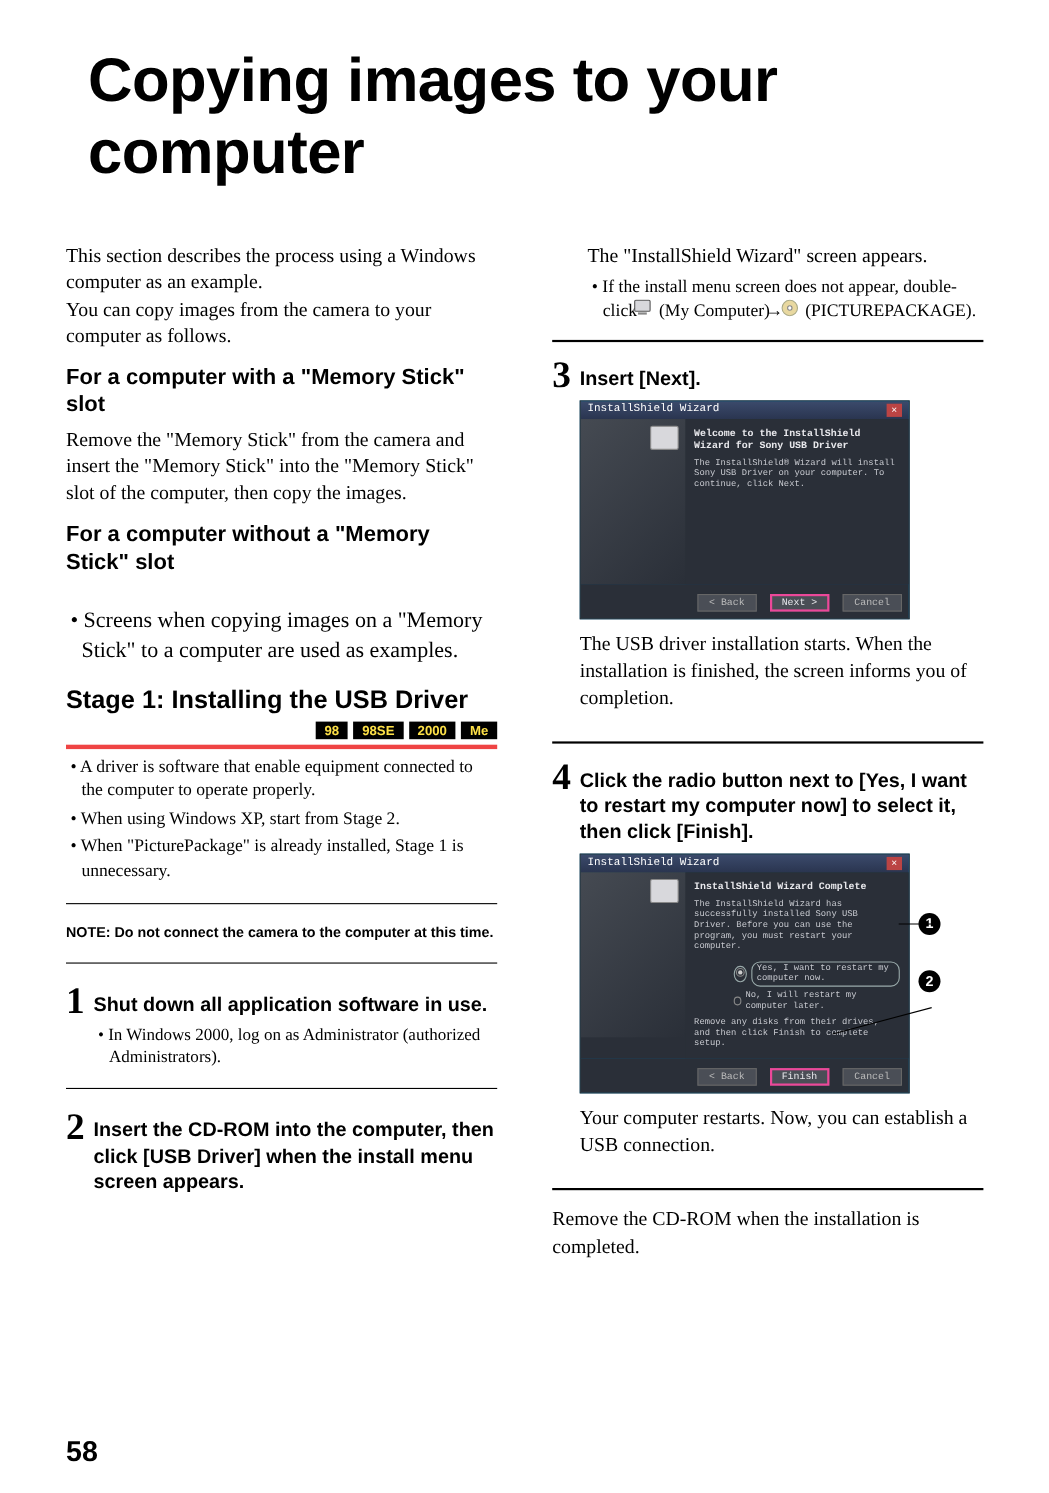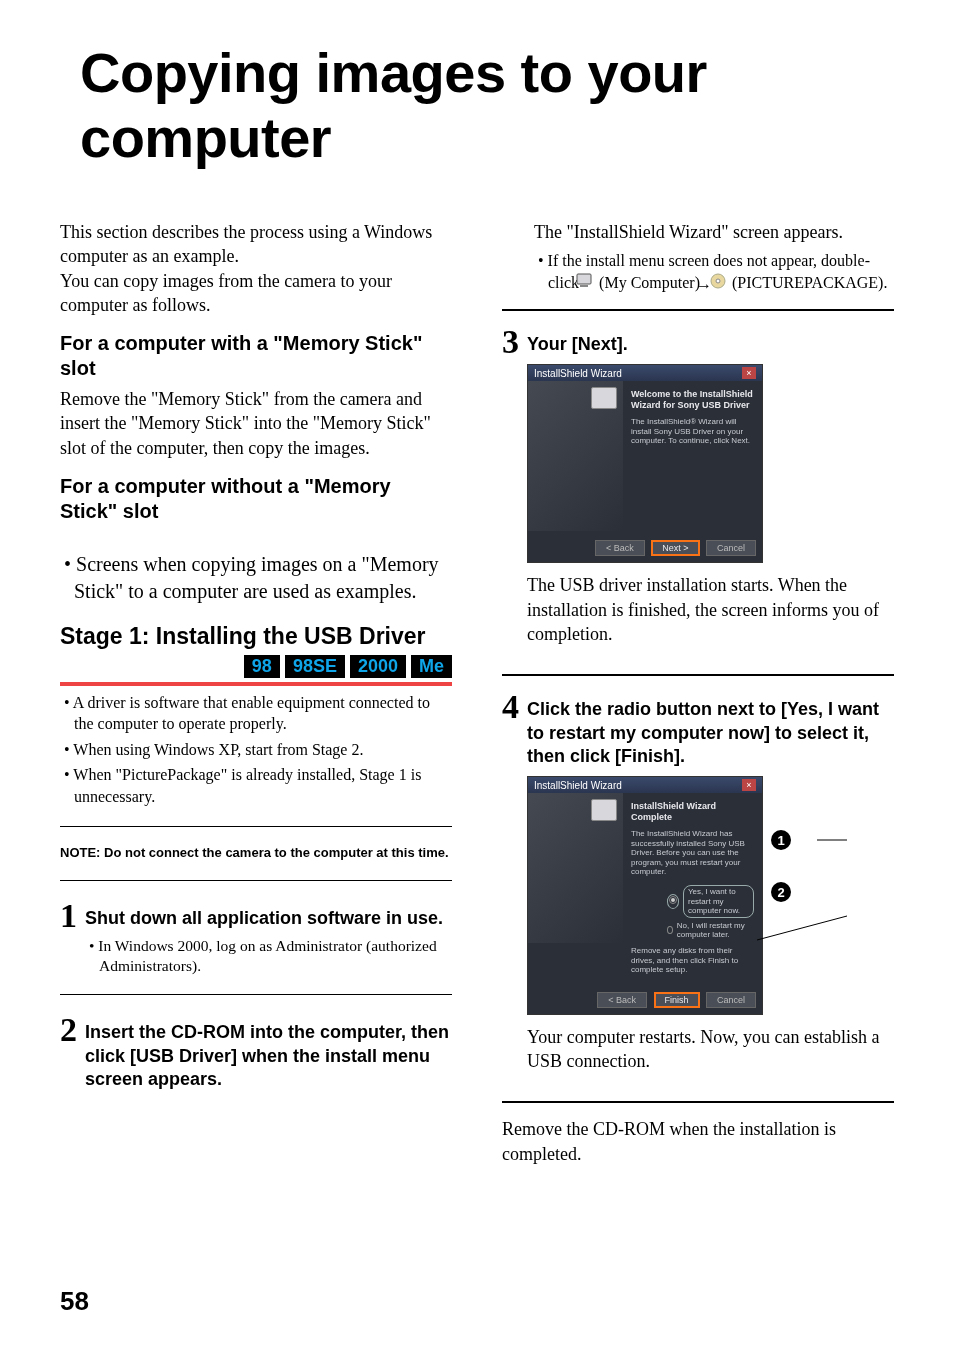--- a/index.html
+++ b/index.html
@@ -60,24 +60,24 @@
     font-size: 23px;
     line-height: 1.2;
   }
   .os-badges {
     text-align: right;
     margin-top: 4px;
   }
   .os-badge {
     display: inline-block;
     background: #000;
-    color: #0ea5e9;
-    font-family: Arial, Helvetica, sans-serif;
-    font-weight: bold;
-    font-size: 18px;
+    color: #fde047;
+    font-family: Arial, Helvetica, sans-serif;
+    font-weight: bold;
+    font-size: 12px;
     padding: 1px 8px;
     margin-left: 1px;
   }
   .hr-thin {
     border: none;
     border-top: 1px solid #000;
     margin: 18px 0;
   }
   .hr-thick {
     border: none;
@@ -123,23 +123,23 @@
   }
   .step-sub::before { content: "• "; }
   .icon-inline {
     display: inline-block;
     vertical-align: middle;
     margin: 0 2px;
   }
   .dialog {
     border: 1px solid #333;
     background: #0369a1;
-    width: 236px;
+    width: 300px;
     position: relative;
-    font-family: Liberation Sans, sans-serif;
+    font-family: Liberation Mono, monospace;
     margin-top: 8px;
   }
   .dialog-title {
     background: linear-gradient(#3b4a6b, #2a3550);
     color: #fff;
     font-size: 10px;
     padding: 2px 6px;
     display: flex;
     justify-content: space-between;
     align-items: center;
@@ -195,21 +195,21 @@
   .dlg-btn {
     display: inline-block;
     background: #4a4e56;
     border: 1px solid #666;
     color: #bbb;
     font-size: 9px;
     padding: 2px 10px;
     margin-left: 2px;
   }
   .dlg-btn.active {
-    border: 2px solid #f97316;
+    border: 2px solid #ec4899;
     color: #e8e8ec;
     padding: 1px 9px;
   }
   .radio-line {
     margin: 3px 0;
     display: flex;
     align-items: center;
     gap: 4px;
     padding-left: 36px;
   }
@@ -238,21 +238,21 @@
   .callout-num {
     width: 20px; height: 20px; border-radius: 50%; background: #000; color: #fff;
     font-family: Arial, sans-serif; font-weight: bold; font-size: 13px;
     display: flex; align-items: center; justify-content: center;
   }
   .callout-line {
     stroke: #000; stroke-width: 1; fill: none;
   }
   .page-number {
     position: absolute;
-    bottom: 40px;
+    bottom: 22px;
     left: 60px;
     font-family: Arial, Helvetica, sans-serif;
     font-weight: bold;
     font-size: 26px;
   }
 </style>
 </head>
 <body>
 
 <h1 class="page-title">Copying images to your computer</h1>
@@ -331,21 +331,21 @@
         </span>
         <span> (PICTUREPACKAGE).</span>
       </p>
     </div>
 
     <hr class="hr-thick">
 
     <div class="step">
       <div class="step-num">3</div>
       <div class="step-body">
-        <div class="step-title">Your [Next].</div>
+        <div class="step-title">Insert [Next].</div>
 
         <div class="dialog">
           <div class="dialog-title">
             <span>InstallShield Wizard</span>
             <span class="dialog-close">×</span>
           </div>
           <div class="dialog-body">
             <div class="dialog-side">
               <div class="dialog-side-icon"></div>
             </div>

